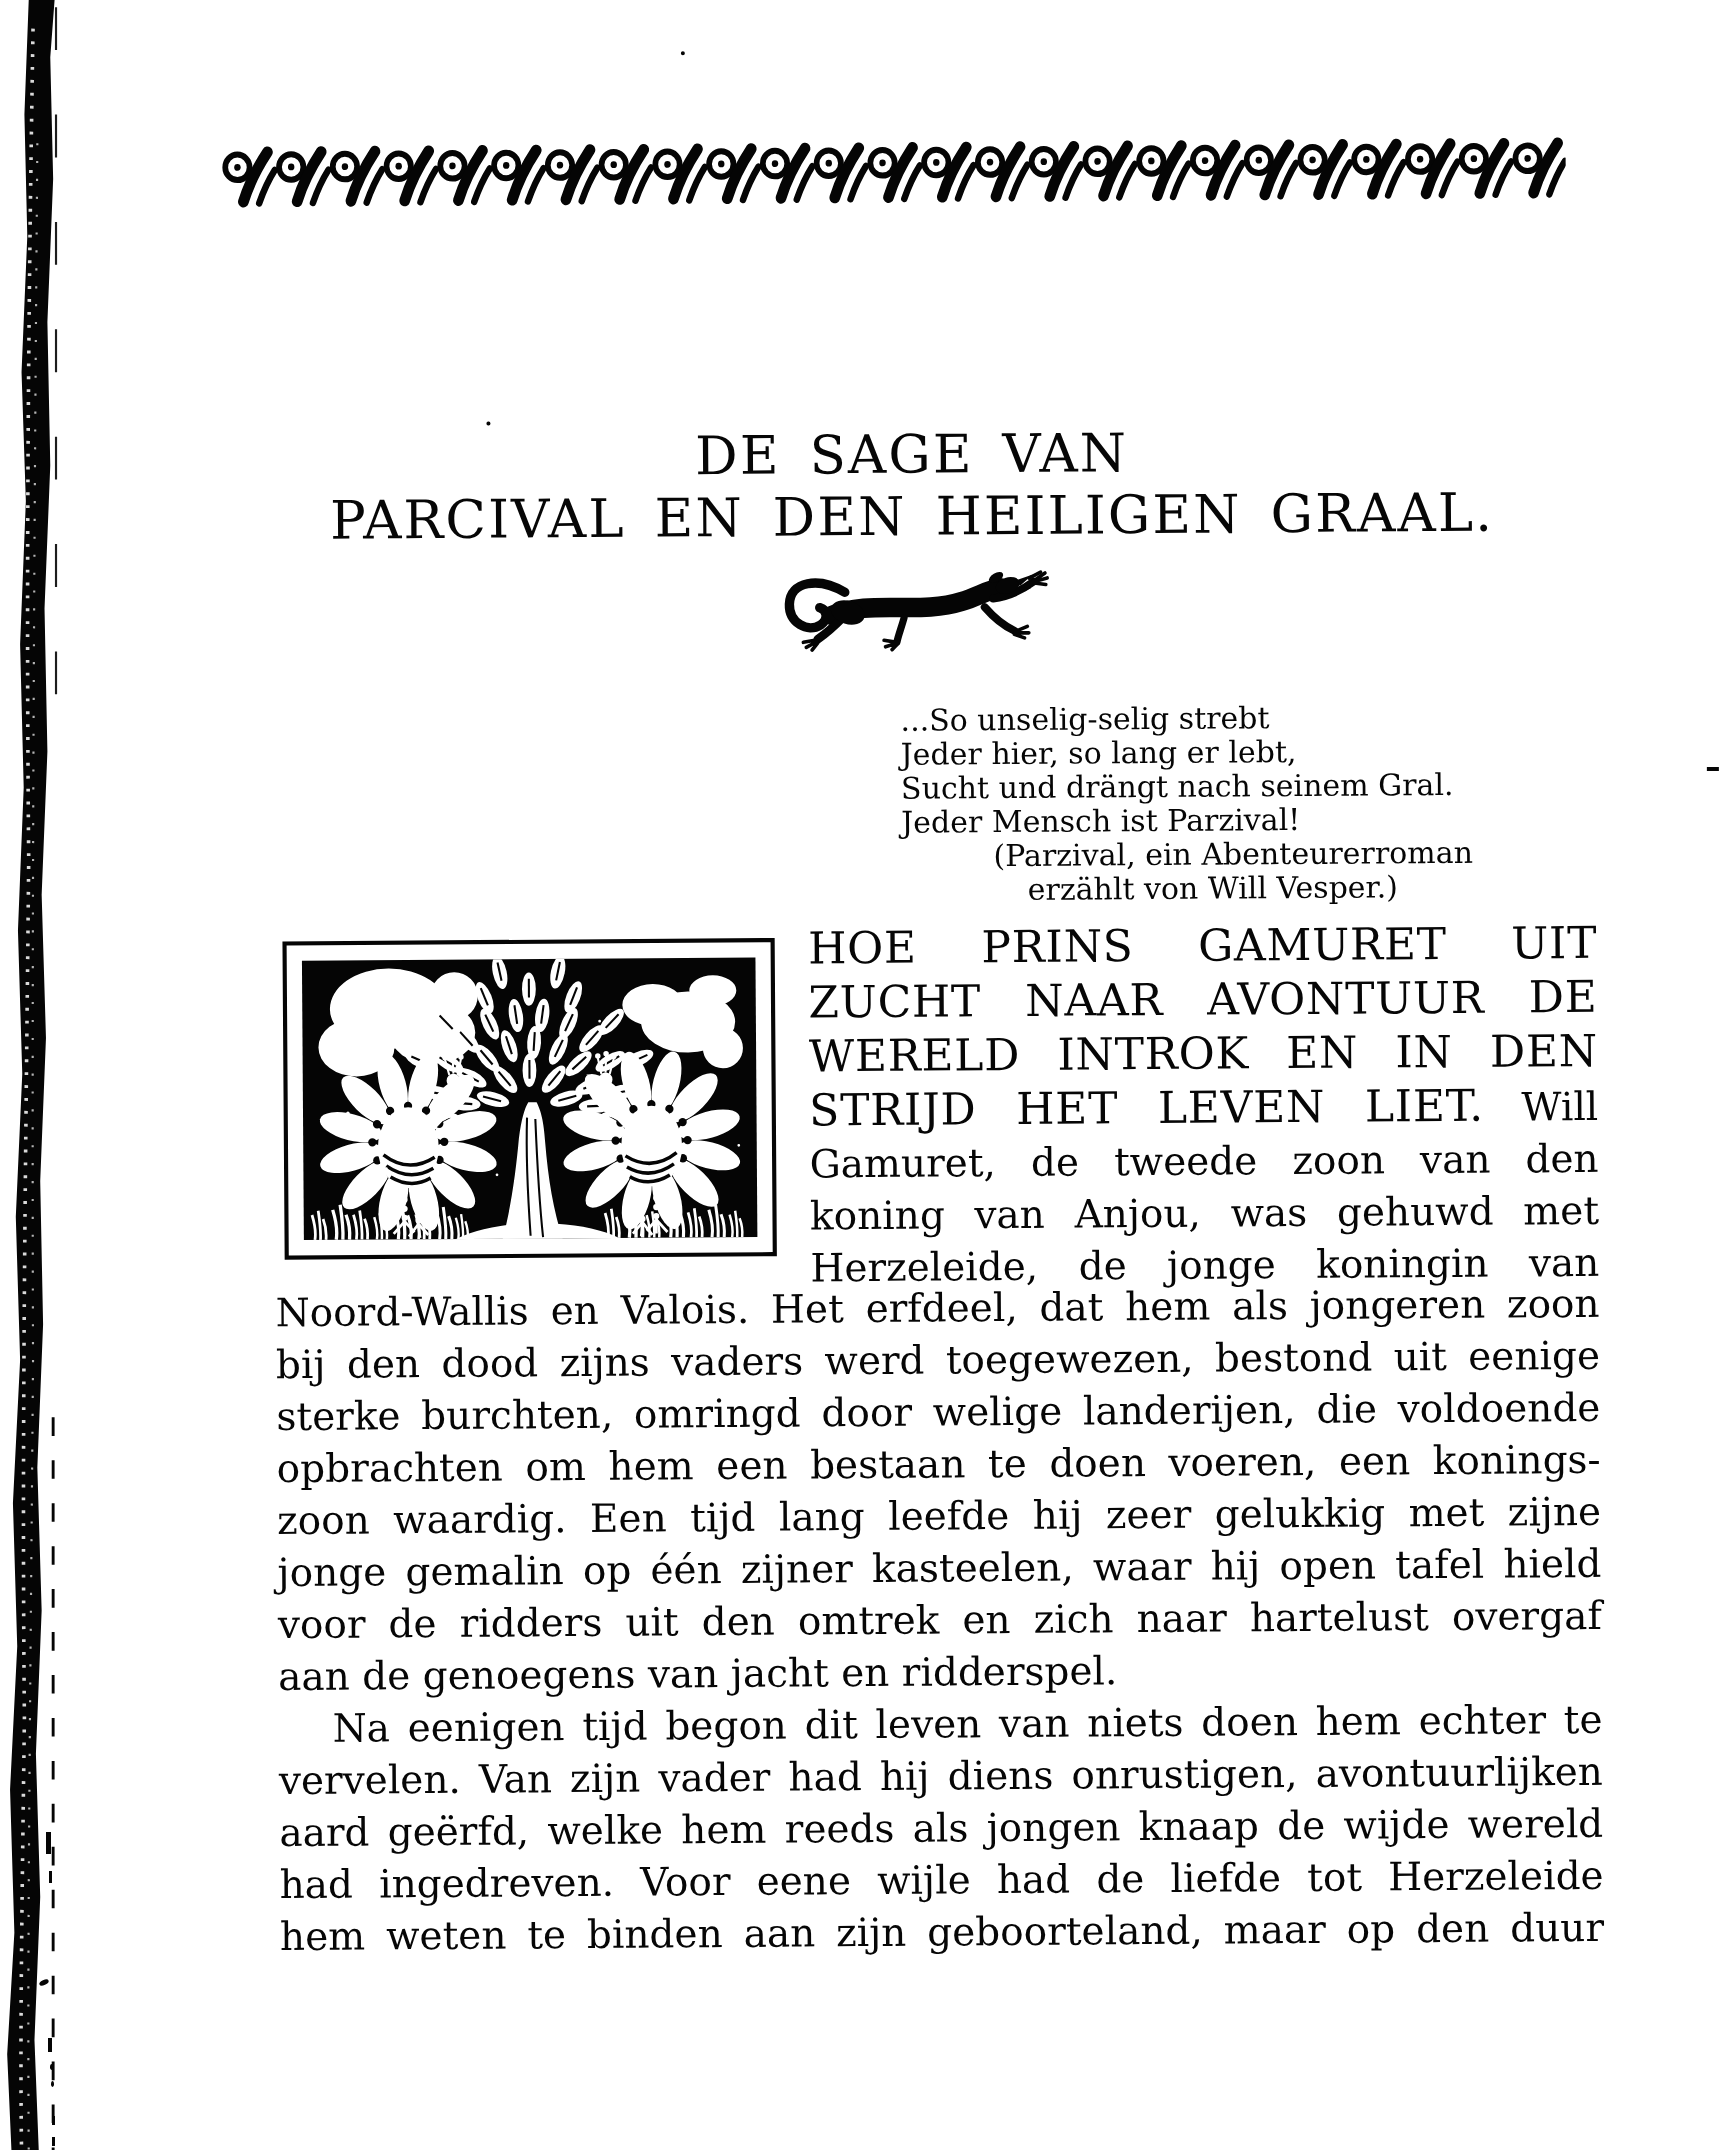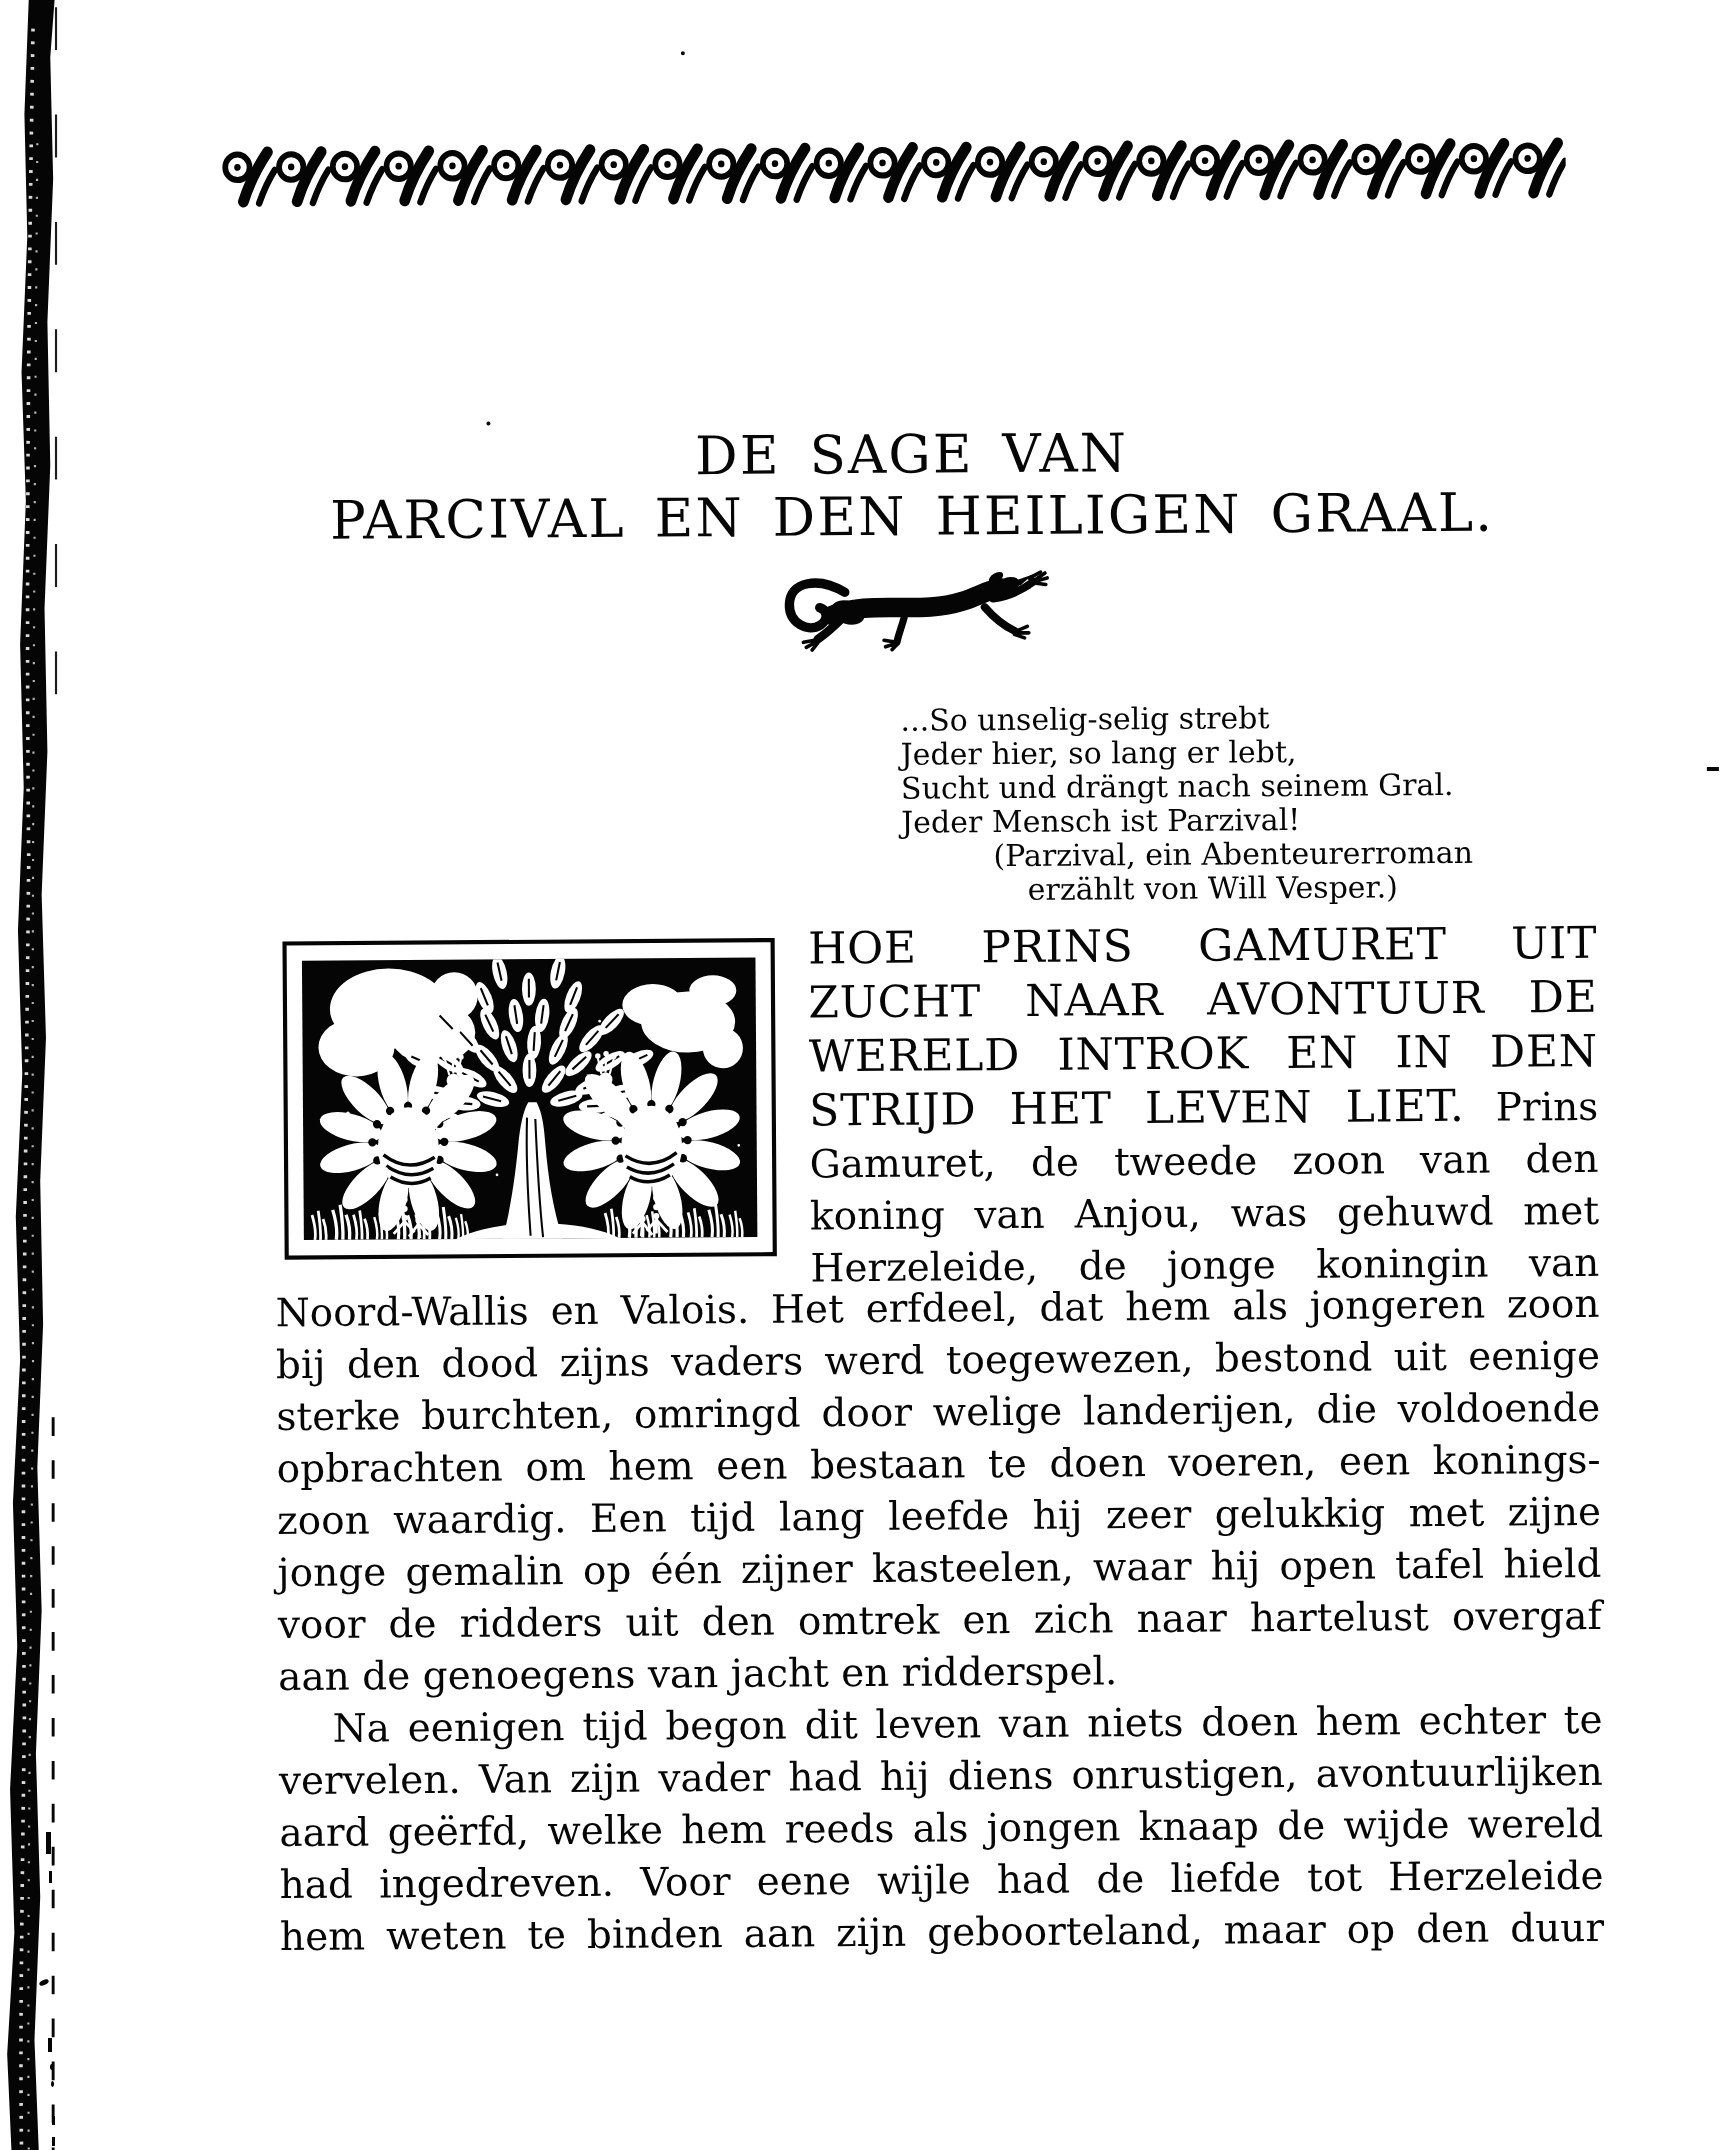--- a/index.html
+++ b/index.html
@@ -296,21 +296,21 @@
             <circle cx="260" cy="190" r="2"></circle>
               <circle cx="460" cy="120" r="2"></circle>
           </g>
         </g>
       </svg>
 
       <div class="col-lines">
           <div class="tl just"><span class="caps">HOE PRINS GAMURET UIT</span></div>
           <div class="tl just"><span class="caps">ZUCHT NAAR AVONTUUR DE</span></div>
           <div class="tl just"><span class="caps">WERELD INTROK EN IN DEN</span></div>
-          <div class="tl just"><span class="caps">STRIJD HET LEVEN LIET.</span><span> Prins</span></div>
+          <div class="tl just"><span class="caps">STRIJD HET LEVEN LIET.</span><span> Will</span></div>
           <div class="tl just">Gamuret, de tweede zoon van den</div>
           <div class="tl just">koning van Anjou, was gehuwd met</div>
           <div class="tl just">Herzeleide, de jonge koningin van</div>
         </div>
 
       <div class="full-lines">
           <div class="tl just">Noord-Wallis en Valois. Het erfdeel, dat hem als jongeren zoon</div>
           <div class="tl just">bij den dood zijns vaders werd toegewezen, bestond uit eenige</div>
           <div class="tl just">sterke burchten, omringd door welige landerijen, die voldoende</div>
           <div class="tl just">opbrachten om hem een bestaan te doen voeren, een konings-</div>

